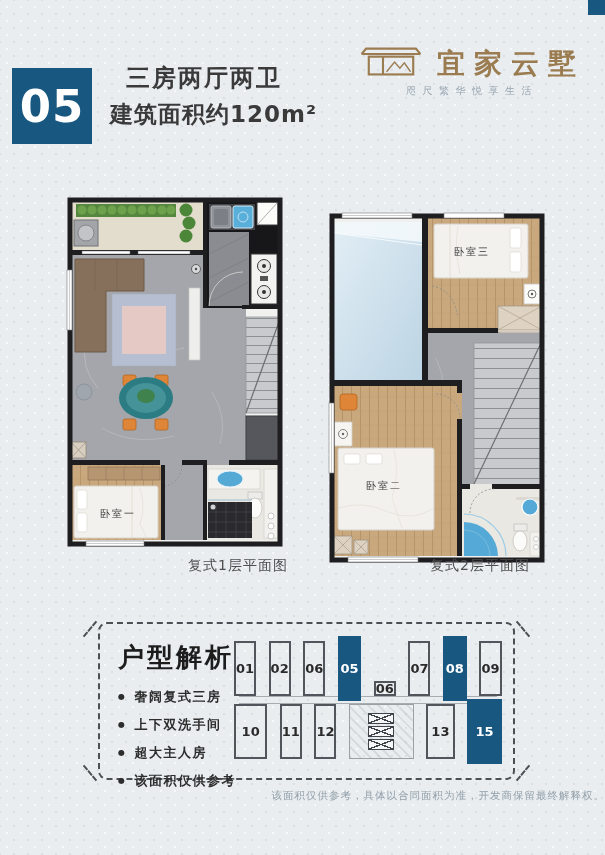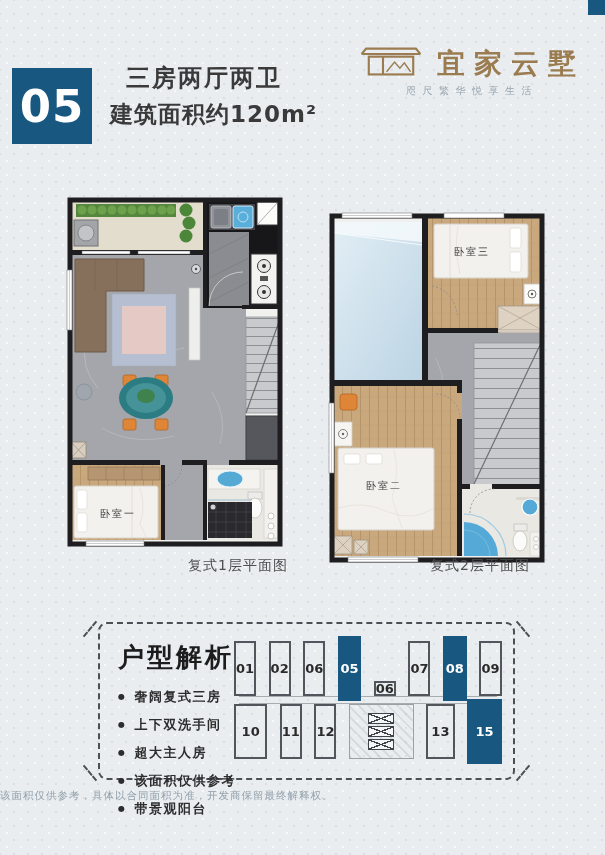--- a/index.html
+++ b/index.html
@@ -60,21 +60,21 @@
   .kp-unit.hl{background:var(--accent,#175780);border-color:var(--accent,#175780);color:#fff;margin-top:-5px;margin-bottom:-5px;z-index:1;}
   .kp-unit.core{
     border-color:#9aa0a6;border-width:1.5px;flex-direction:column;gap:2px;
     background:repeating-linear-gradient(45deg, rgba(150,156,162,.22) 0 2px, transparent 2px 7px);
   }
   .lift{width:26px;height:11px;border:1.5px solid #3f444a;background:#f4f6f7;position:relative;}
   .lift::before{content:"";position:absolute;inset:0;
     background:
       linear-gradient(to top right, transparent 46%, #3f444a 46%, #3f444a 54%, transparent 54%),
       linear-gradient(to bottom right, transparent 46%, #3f444a 46%, #3f444a 54%, transparent 54%);}
-  .disclaimer{position:absolute;left:0;top:789px;width:605px;text-align:left;font-size:10.5px;color:#93a0aa;letter-spacing:1px;}
+  .disclaimer{position:absolute;left:0;top:789px;width:605px;text-align:right;font-size:10.5px;color:#93a0aa;letter-spacing:1px;}
   svg text{font-family:"DejaVu Sans", sans-serif;}
 </style>
 </head>
 <body>
 
 <div class="canvas">
 
   <div class="corner-accent"></div>
 
   <div class="unit-badge">05</div>
@@ -379,21 +379,20 @@
     <div class="cd tr"></div>
     <div class="cd bl"></div>
     <div class="cd br"></div>
     <div class="analysis">
       <div class="analysis-heading">户型解析</div>
       <ul class="analysis-bullets">
           <li class="bullet">奢阔复式三房</li>
           <li class="bullet">上下双洗手间</li>
           <li class="bullet">超大主人房</li>
           <li class="bullet">该面积仅供参考</li>
-          <li class="bullet">带景观阳台</li>
         </ul>
     </div>
     <div class="keyplan">
         <div class="kp-row">
           <div class="kp-unit" style="flex-grow: 34;">01</div>
           <div class="kp-unit" style="flex-grow: 28;">02</div>
           <div class="kp-unit" style="flex-grow: 19;">06</div>
           <div class="kp-unit hl" style="flex-grow: 38;">05</div>
           <div class="kp-unit" style="flex-grow: 30; margin-top: 40px;">06</div>
           <div class="kp-unit" style="flex-grow: 29;">07</div>

